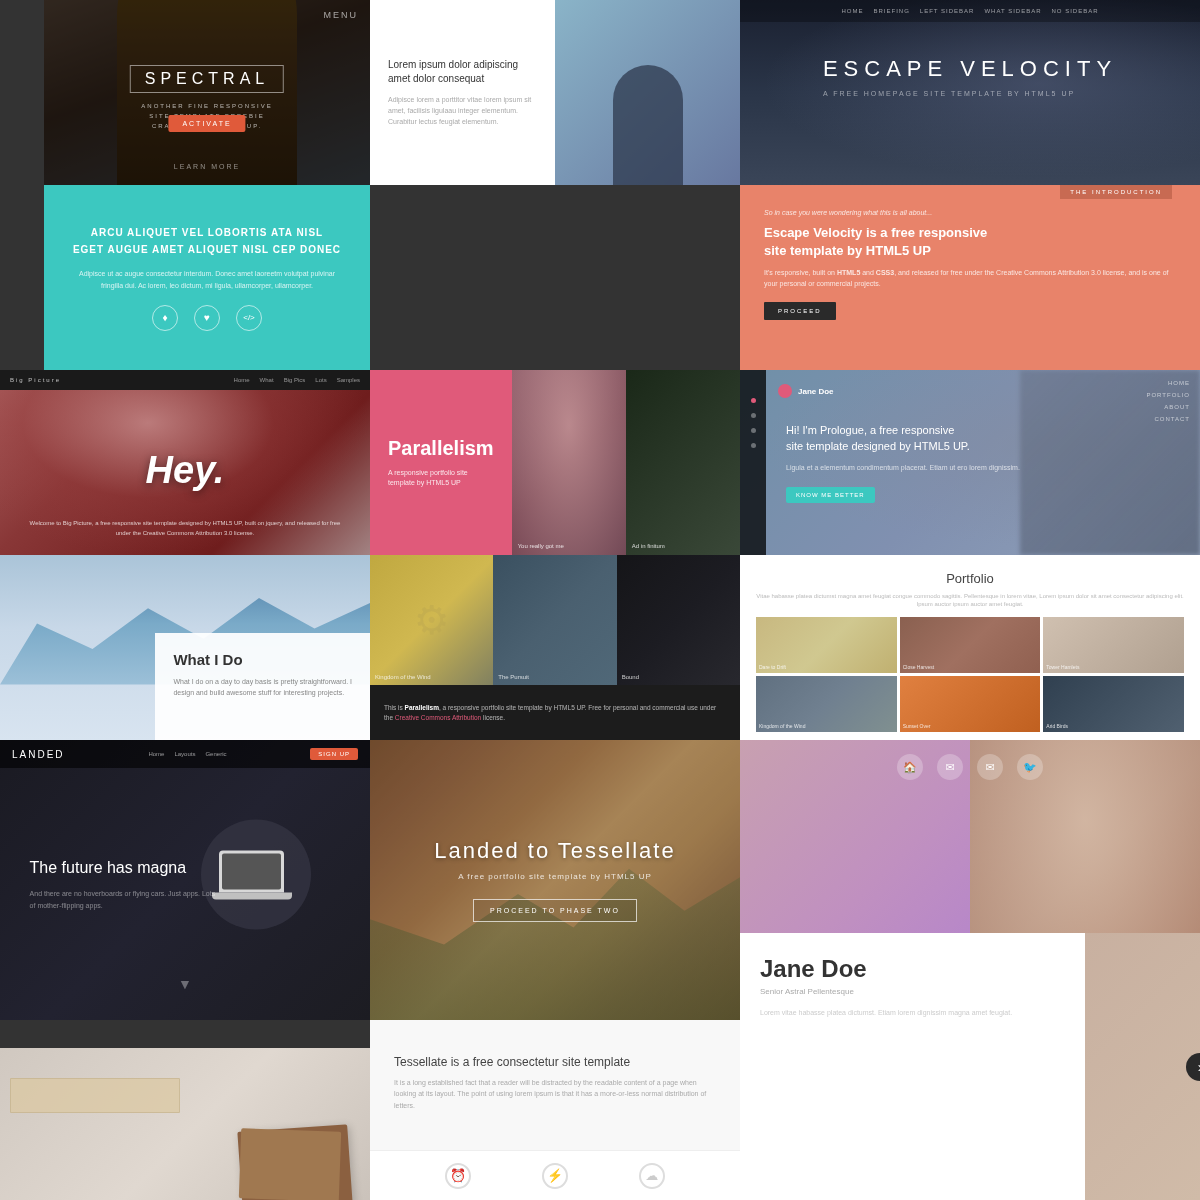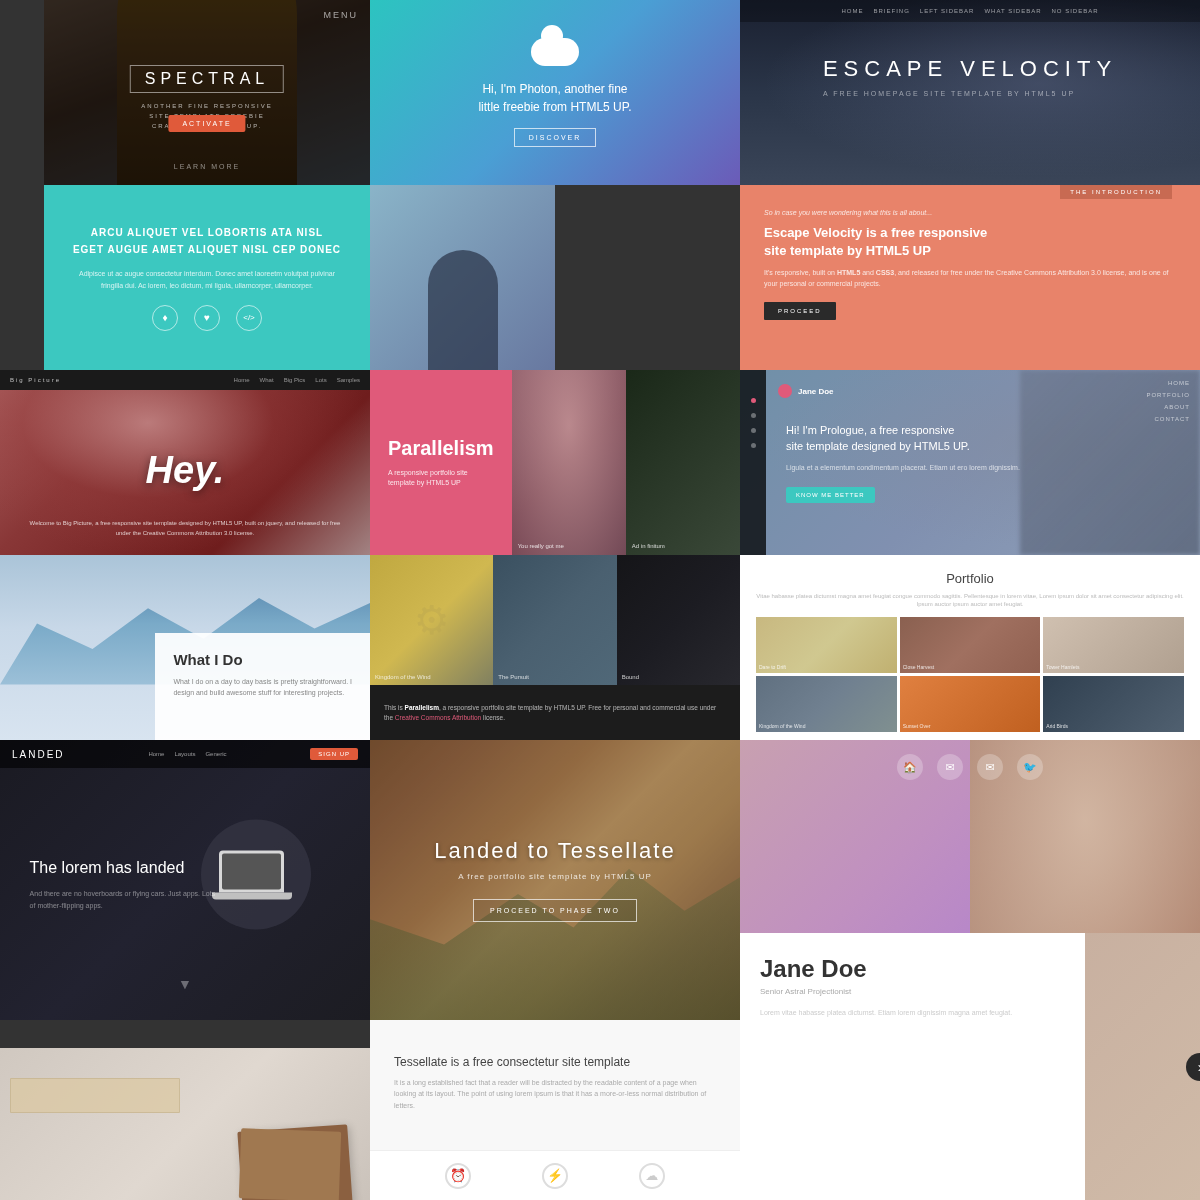--- a/index.html
+++ b/index.html
@@ -49,29 +49,26 @@
       <div style="display:flex;gap:16px;" data-name="teal-icons-row">
         <div data-name="teal-diamond-icon" style="width:26px;height:26px;border:1px solid rgba(255,255,255,0.6);border-radius:50%;display:flex;align-items:center;justify-content:center;color:white;font-size:10px;">♦</div>
         <div data-name="teal-heart-icon" style="width:26px;height:26px;border:1px solid rgba(255,255,255,0.6);border-radius:50%;display:flex;align-items:center;justify-content:center;color:white;font-size:10px;">♥</div>
         <div data-name="teal-code-icon" style="width:26px;height:26px;border:1px solid rgba(255,255,255,0.6);border-radius:50%;display:flex;align-items:center;justify-content:center;color:white;font-size:8px;">&lt;/&gt;</div>
       </div>
     </div>
   </div>
 
   <div data-name="cell-photon" style="display:grid; grid-template-rows:185px 185px; overflow:hidden;">
 
-    <div data-name="photon-hero-2" style="position:relative;overflow:hidden;background:linear-gradient(135deg,#2cc4c0 0%,#4a9fd4 50%,#6b5bb8 100%);display:flex;flex-direction:column;align-items:center;justify-content:center;">
-      <div data-name="photon-cloud" style="position:relative;width:48px;height:28px;background:white;border-radius:28px;margin-bottom:14px;">
-        <div style="position:absolute;top:-13px;left:10px;width:22px;height:22px;background:white;border-radius:50%;"></div>
-      </div>
-      <p data-name="photon-hi" style="color:white;font-size:12px;text-align:center;font-weight:300;line-height:1.5;">Hi, I'm <strong>Photon</strong>, another fine<br>little freebie from HTML5 UP.</p>
-      <div data-name="photon-btn" style="margin-top:12px;border:1px solid rgba(255,255,255,0.7);color:white;font-size:7px;letter-spacing:2px;text-transform:uppercase;padding:5px 14px;cursor:pointer;">DISCOVER</div>
-    </div>
 
     <div data-name="photon-content-row" style="display:grid;grid-template-columns:1fr 1fr;overflow:hidden;">
+      <div data-name="photon-text" style="background:white;padding:18px;display:flex;flex-direction:column;justify-content:center;">
+        <h3 data-name="photon-s1-head" style="font-size:10px;color:#333;margin-bottom:8px;font-weight:normal;line-height:1.4;">Lorem ipsum dolor adipiscing<br>amet dolor consequat</h3>
+        <p data-name="photon-s1-body" style="font-size:7px;color:#aaa;line-height:1.6;">Adipisce lorem a porttitor vitae lorem ipsum sit amet, facilisis ligulaau integer elementum. Curabitur lectus feugiat elementum.</p>
+      </div>
       <div data-name="photon-person-img" style="position:relative;overflow:hidden;background:linear-gradient(135deg,#8ab4c8 0%,#6878a0 100%);">
         <div style="position:absolute;bottom:0;left:50%;transform:translateX(-50%);width:70px;height:120px;background:rgba(40,50,70,0.7);border-radius:35px 35px 0 0;"></div>
       </div>
     </div>
   </div>
 
   <div data-name="cell-escape-vel" style="display:grid;grid-template-rows:185px 185px;overflow:hidden;">
 
     <div data-name="escape-hero-2" style="position:relative;overflow:hidden;background:#1a2030;">
       <div style="position:absolute;inset:0;background:linear-gradient(to bottom,#1a2030 0%,#2a3548 50%,#3a4558 100%);"></div>
@@ -244,21 +241,21 @@
       <div data-name="landed-laptop-circle" style="position:absolute;top:50%;right:16%;transform:translateY(-55%);width:110px;height:110px;background:rgba(50,50,65,0.85);border-radius:50%;display:flex;align-items:center;justify-content:center;">
         <div data-name="landed-laptop" style="position:relative;">
           <div style="width:65px;height:42px;background:#d8d8d8;border-radius:4px 4px 0 0;position:relative;">
             <div style="position:absolute;inset:3px;background:#555;border-radius:2px;"></div>
           </div>
           <div style="width:80px;height:7px;background:#c0c0c0;border-radius:0 0 4px 4px;margin-left:-7px;"></div>
         </div>
       </div>
 
       <div data-name="landed-text" style="position:absolute;top:42%;left:8%;width:52%;">
-        <h2 data-name="landed-h2" style="font-size:16px;color:white;font-weight:300;margin-bottom:10px;line-height:1.3;">The lorem has landed</h2>
+        <h2 data-name="landed-h2" style="font-size:16px;color:white;font-weight:300;margin-bottom:10px;line-height:1.3;">The future has magna</h2>
         <p data-name="landed-p" style="font-size:7px;color:rgba(255,255,255,0.45);line-height:1.6;">And there are no hoverboards or flying cars. Just apps. Lots of mother-flipping apps.</p>
       </div>
       <div data-name="landed-arrow-down" style="position:absolute;bottom:10%;left:50%;transform:translateX(-50%);color:rgba(255,255,255,0.35);font-size:14px;">▼</div>
     </div>
 
     <div data-name="stationery-area" style="position:relative;overflow:hidden;">
       <div style="position:absolute;inset:0;background:linear-gradient(135deg,#d0c8c0 0%,#e0d8d0 50%,#c8c0b8 100%);"></div>
 
       <div data-name="stationery-ruler" style="position:absolute;top:30px;left:10px;width:170px;height:35px;background:rgba(220,200,160,0.7);border:1px solid rgba(180,160,120,0.4);border-radius:1px;"></div>
 
@@ -309,21 +306,21 @@
     <div data-name="prologue2-nav-2" style="position:absolute;top:14px;left:50%;transform:translateX(-50%);display:flex;gap:14px;z-index:10;">
       <div data-name="pl2-home-icon" style="width:26px;height:26px;border-radius:50%;background:rgba(255,255,255,0.25);display:flex;align-items:center;justify-content:center;color:white;font-size:11px;cursor:pointer;">🏠</div>
       <div data-name="pl2-mail1-icon" style="width:26px;height:26px;border-radius:50%;background:rgba(255,255,255,0.25);display:flex;align-items:center;justify-content:center;color:white;font-size:11px;cursor:pointer;">✉</div>
       <div data-name="pl2-mail2-icon" style="width:26px;height:26px;border-radius:50%;background:rgba(255,255,255,0.25);display:flex;align-items:center;justify-content:center;color:white;font-size:11px;cursor:pointer;">✉</div>
       <div data-name="pl2-twitter-icon" style="width:26px;height:26px;border-radius:50%;background:rgba(255,255,255,0.25);display:flex;align-items:center;justify-content:center;color:white;font-size:11px;cursor:pointer;">🐦</div>
     </div>
 
     <div data-name="prologue2-white-card" style="position:absolute;bottom:0;left:0;right:0;height:58%;background:white;display:flex;overflow:hidden;">
       <div data-name="prologue2-card-text" style="flex:1;padding:22px 20px;">
         <h3 data-name="prologue2-card-name" style="font-size:24px;font-weight:bold;color:#333;margin-bottom:4px;">Jane Doe</h3>
-        <p data-name="prologue2-card-title" style="font-size:8px;color:#aaa;margin-bottom:12px;">Senior Astral Projectionist</p>
+        <p data-name="prologue2-card-title" style="font-size:8px;color:#aaa;margin-bottom:12px;">Senior Astral Pellentesque</p>
         <p data-name="prologue2-card-desc" style="font-size:7px;color:#ccc;line-height:1.5;">Lorem vitae habasse platea dictumst. Etiam lorem dignissim magna amet feugiat.</p>
       </div>
       <div data-name="prologue2-card-img" style="width:115px;background:linear-gradient(135deg,#c8b0a0,#d0bba8);position:relative;flex-shrink:0;overflow:visible;">
         <div data-name="prologue2-next-arrow" style="position:absolute;right:-14px;top:50%;transform:translateY(-50%);width:28px;height:28px;background:#2a2a2a;border-radius:50%;display:flex;align-items:center;justify-content:center;color:white;font-size:14px;cursor:pointer;z-index:20;">›</div>
       </div>
     </div>
   </div>
 
 </div>
 

